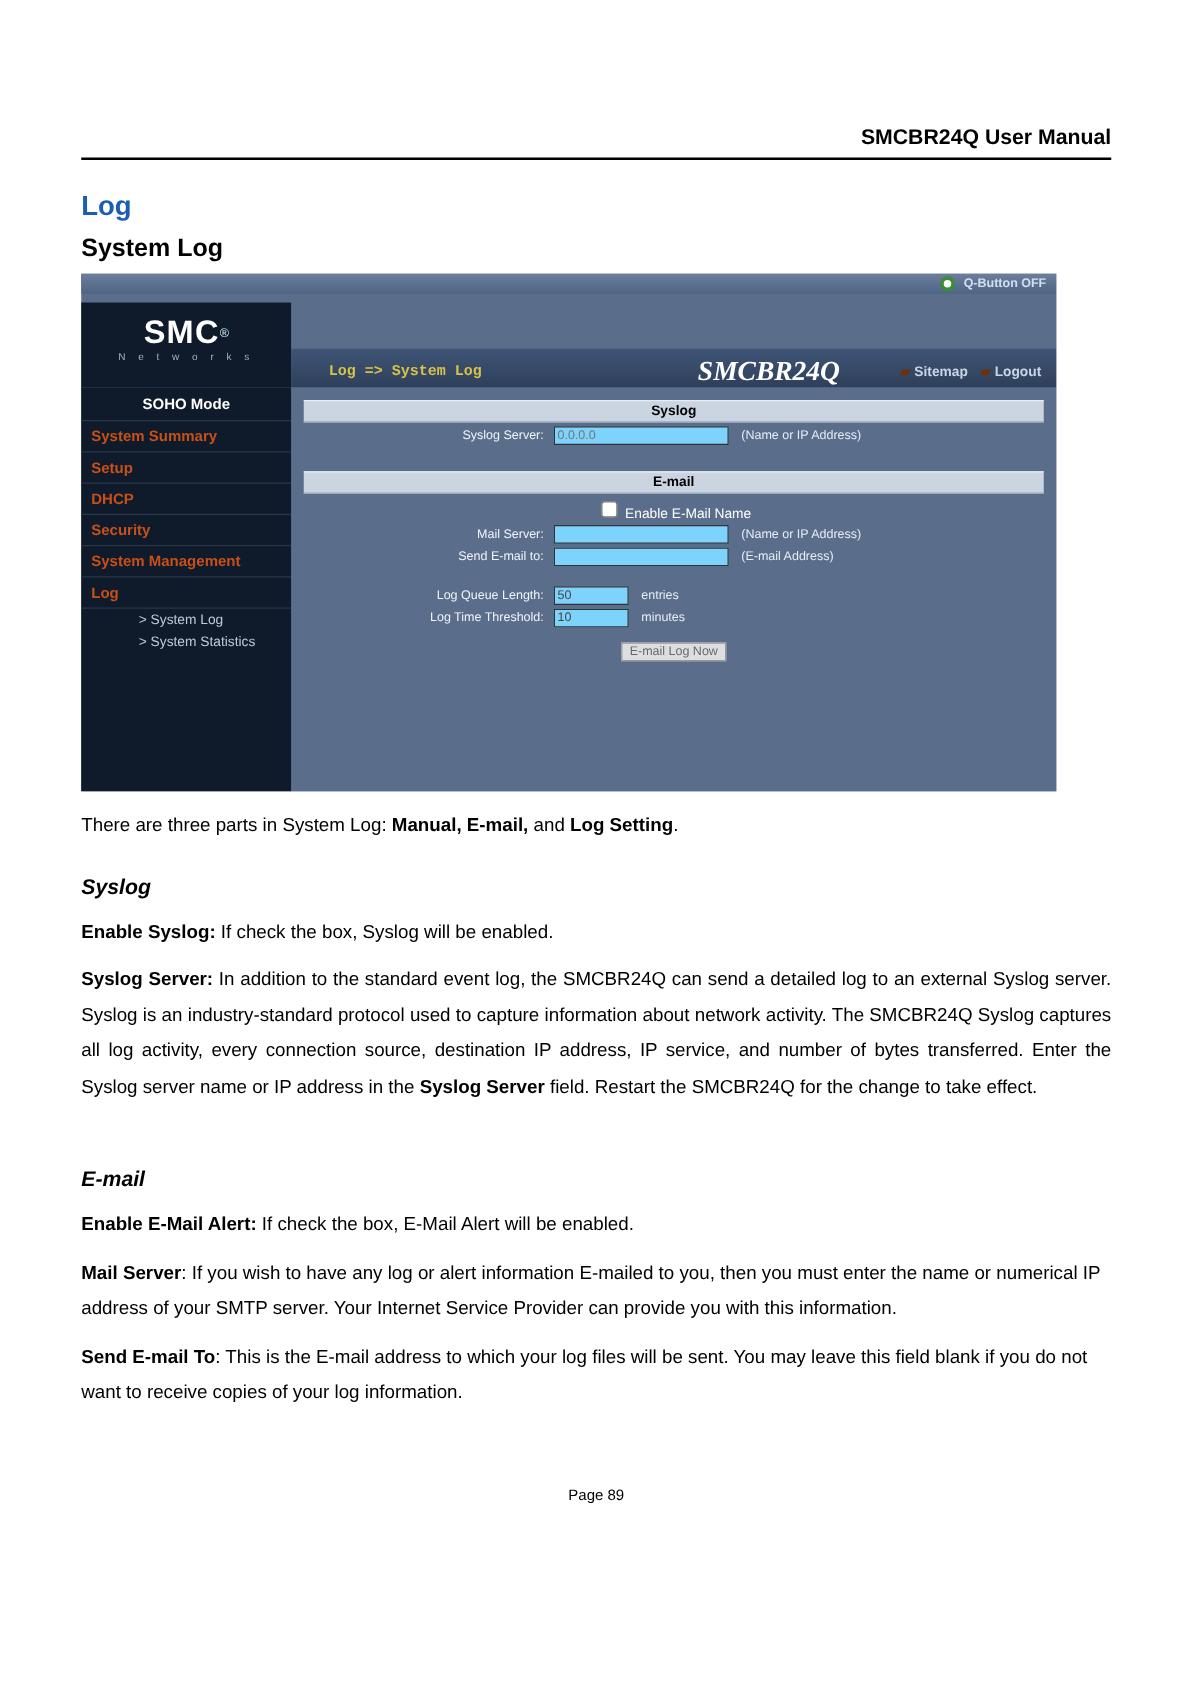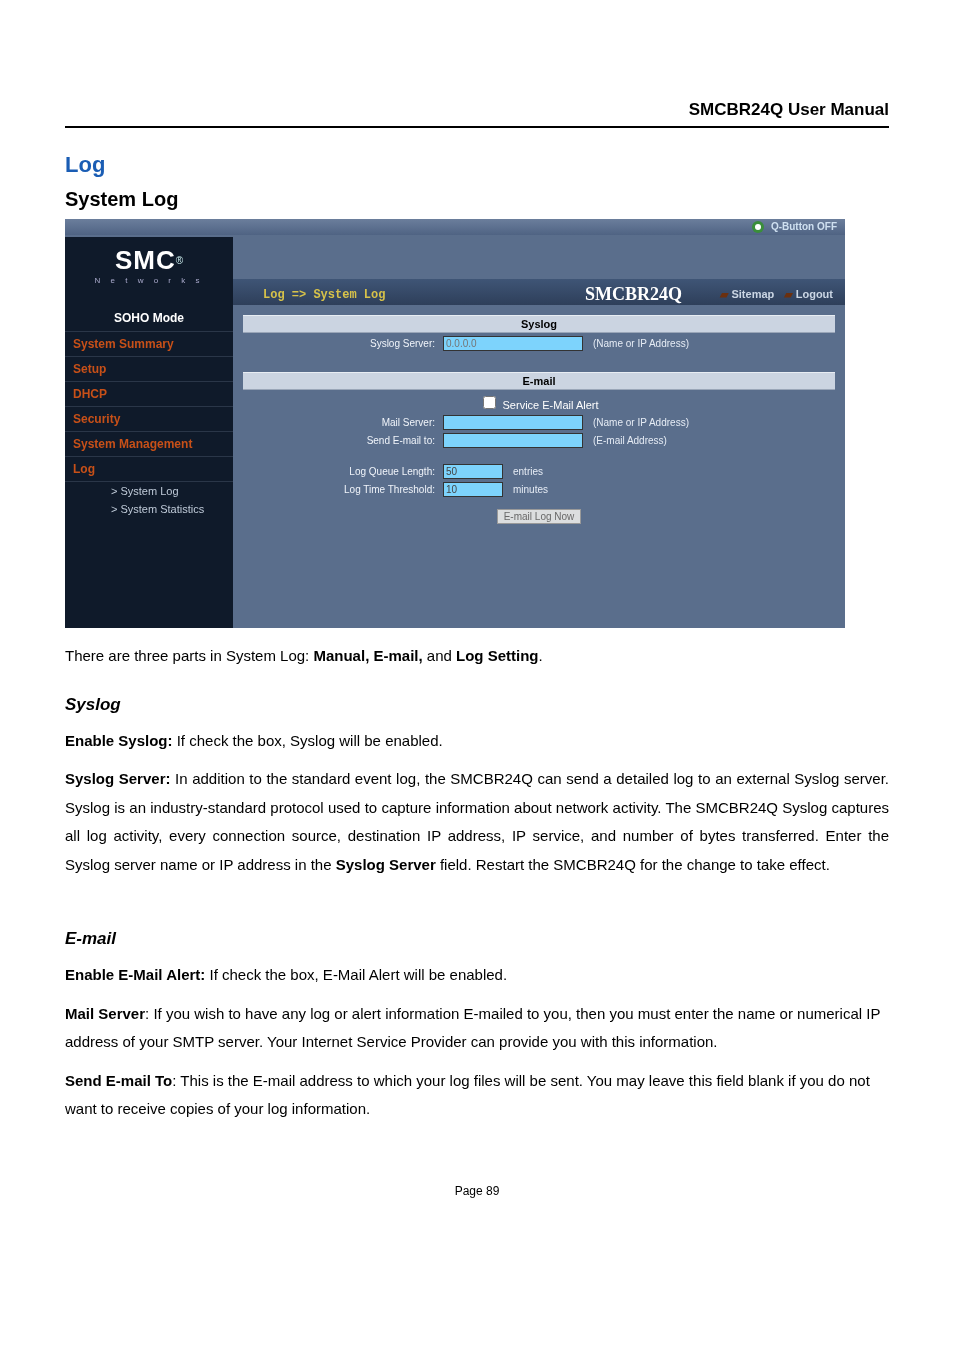--- a/index.html
+++ b/index.html
@@ -90,21 +90,21 @@
     height: 24px;
     background: linear-gradient(#3f5576, #2e3f5a);
     color: #d7c24a;
     font-weight: bold;
     padding: 5px 12px 0 30px;
     font-size: 12px;
     display: flex;
     align-items: center;
   }
   .bc-left { flex: 1; font-family: Liberation Mono, monospace; }
-  .product-name { font-size: 18px; color: #fff; font-family: Georgia, serif; font-weight: bold; margin-right: 28px; }
+  .product-name { font-size: 22px; color: #fff; font-family: Georgia, serif; font-weight: bold; margin-right: 38px; font-style: italic; }
   .toplink { color: #cbd6e4; font-weight: bold; font-size: 11px; margin-left: 10px; }
   .toplink .dash { color: #6b300f; margin-right: 3px; }
   .router-body { display: flex; }
   .sidebar {
     width: 168px;
     background: #0f1a2a;
     color: #fff;
   }
   .side-mode {
     color: #fff; font-weight: bold; text-align: center;
@@ -241,21 +241,21 @@
           <div class="ctrl">
             <input type="text" placeholder="0.0.0.0" style="">
           </div>
           <div class="hint">(Name or IP Address)</div>
         </div>
 
         <div style="height:14px;"></div>
         <div class="section-title">E-mail</div>
         <div class="center-row">
           <input type="checkbox" style="">
-          <span>Service E-Mail Alert</span>
+          <span>Enable E-Mail Name</span>
         </div>
         <div class="form-row">
           <div class="lbl">Mail Server:</div>
           <div class="ctrl">
               <input type="text" style="">
             </div>
           <div class="hint">(Name or IP Address)</div>
         </div>
         <div class="form-row">
           <div class="lbl">Send E-mail to:</div>

